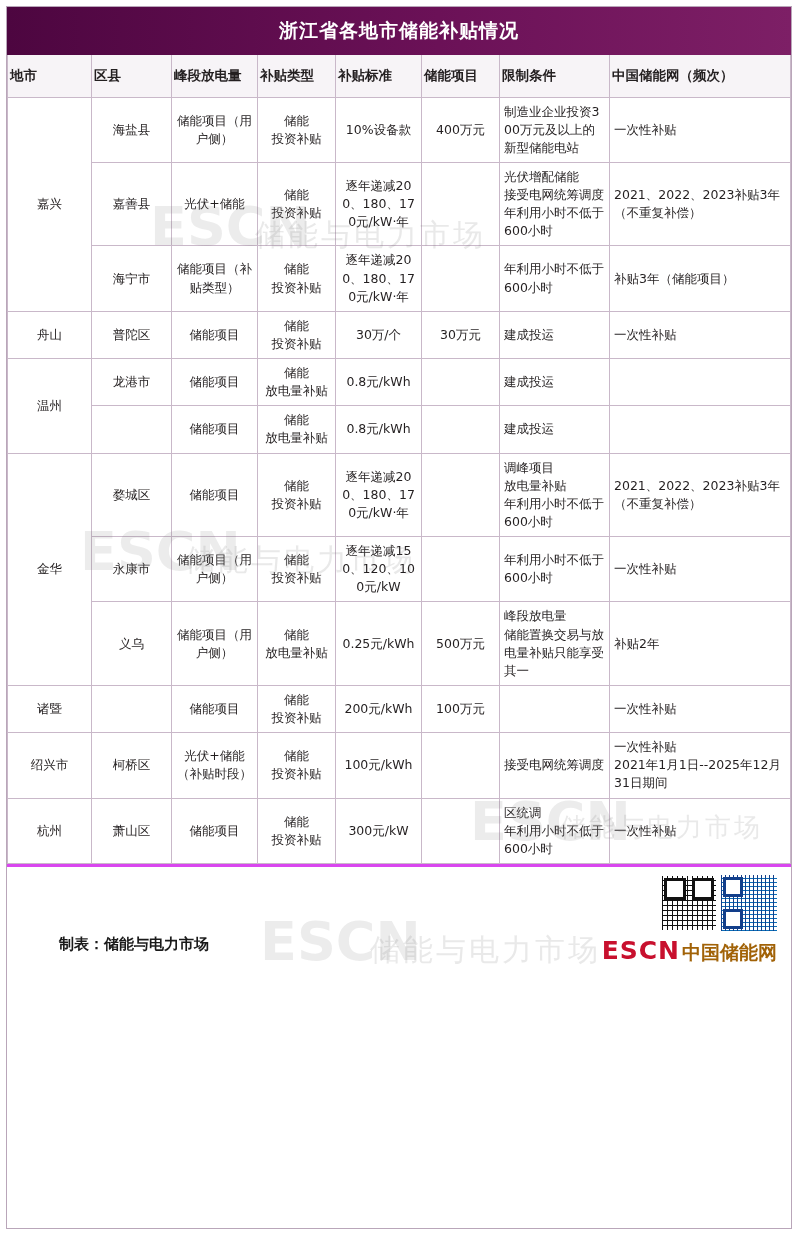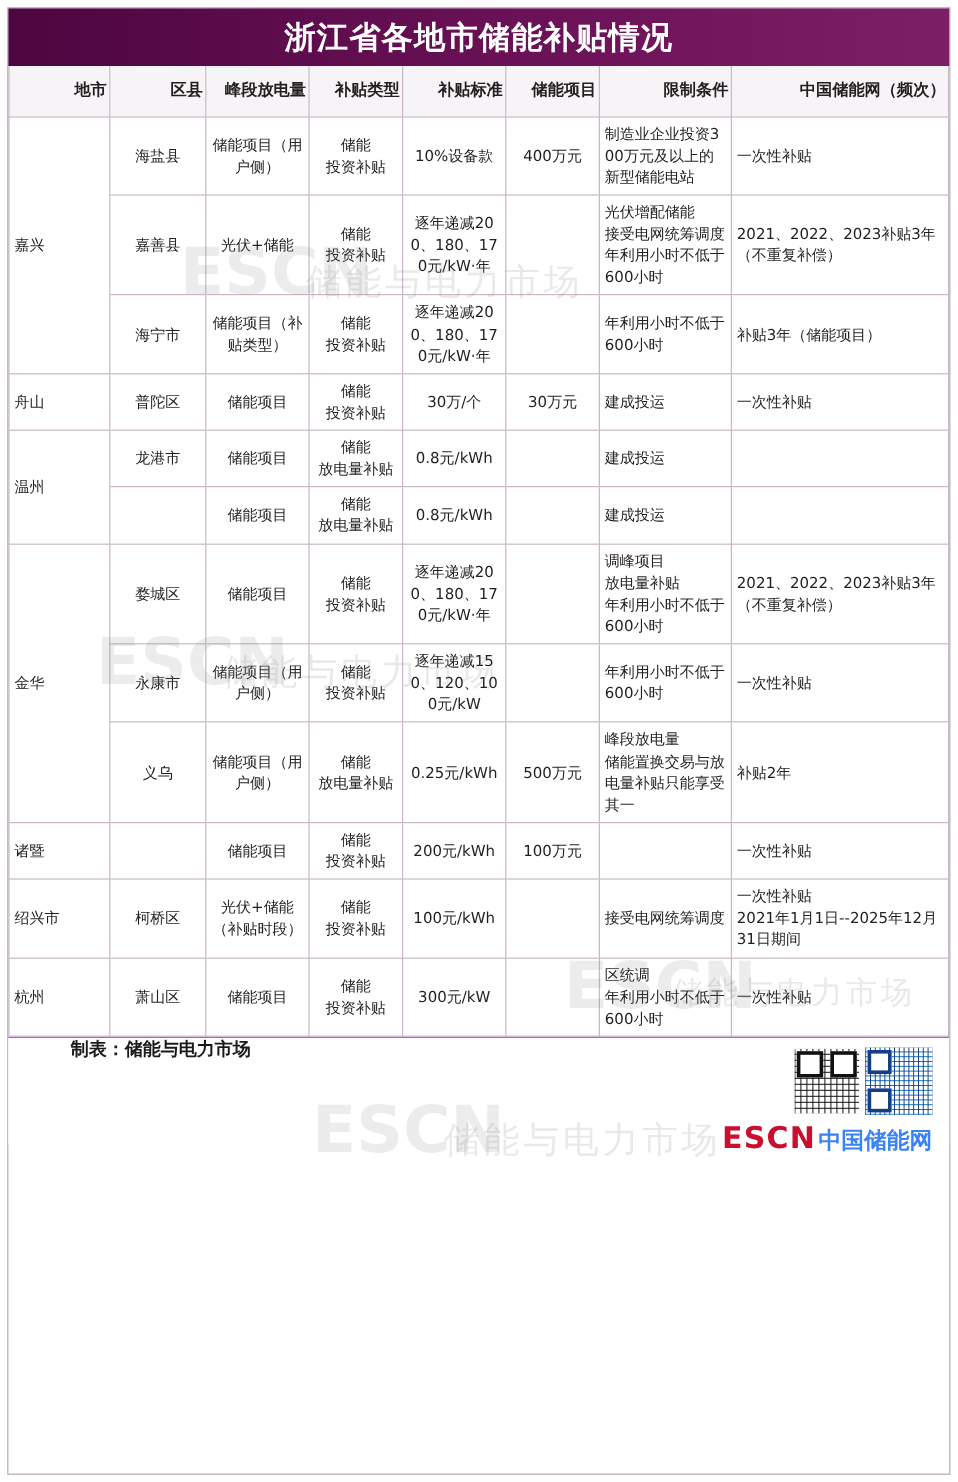--- a/index.html
+++ b/index.html
@@ -23,21 +23,21 @@
     background: #fff;
   }
   .title-bar {
     height: 48px;
     background: #5c0b4b;
     background: linear-gradient(90deg, #4d0640 0%, #6b1157 55%, #7d1f66 100%);
     display: flex;
     align-items: center;
     justify-content: center;
     color: #fff;
-    font-size: 26px;
+    font-size: 19px;
     font-weight: bold;
     letter-spacing: 1px;
   }
   table.grid {
     width: 100%;
     border-collapse: collapse;
     table-layout: fixed;
   }
   table.grid th, table.grid td {
     border: 1px solid #c9b8c9;
@@ -45,38 +45,39 @@
     color: #231f20;
     padding: 5px 4px;
     vertical-align: middle;
     line-height: 1.45;
     word-break: break-all;
   }
   table.grid thead th {
     background: #f7f4f7;
     font-weight: bold;
     font-size: 13.5px;
-    text-align: right;
+    text-align: left;
     height: 42px;
     padding: 4px 2px;
     border-top: none;
   }
   td.c { text-align: center; }
   td.l { text-align: left; padding-left: 7px; }
   td.region {
+    text-align: center;
     font-size: 14px;
   }
   td.faded { color: #7b7b7b; }
   .footer {
     position: relative;
     height: 90px;
-    border-top: 1px solid #d946ef;
+    border-top: 3px solid #d946ef;
     background: #fff;
     display: flex;
-    align-items: flex-start;
+    align-items: flex-end;
   }
   .footer .maker {
     font-size: 15px;
     font-weight: bold;
     color: #1a1a1a;
     margin-left: 52px;
   }
   .brand {
     position: absolute;
     right: 14px;
@@ -130,21 +131,21 @@
     align-items: baseline;
     gap: 2px;
   }
   .brand-escn {
     color: #c8102e;
     font-weight: bold;
     font-size: 25px;
     letter-spacing: 1px;
   }
   .brand-cn {
-    color: #3b82f6;
+    color: #a16207;
     font-weight: bold;
     font-size: 19px;
   }
   
   .wm {
     position: absolute;
     pointer-events: none;
     color: rgba(120,120,120,0.16);
     font-size: 30px;
     font-weight: normal;

